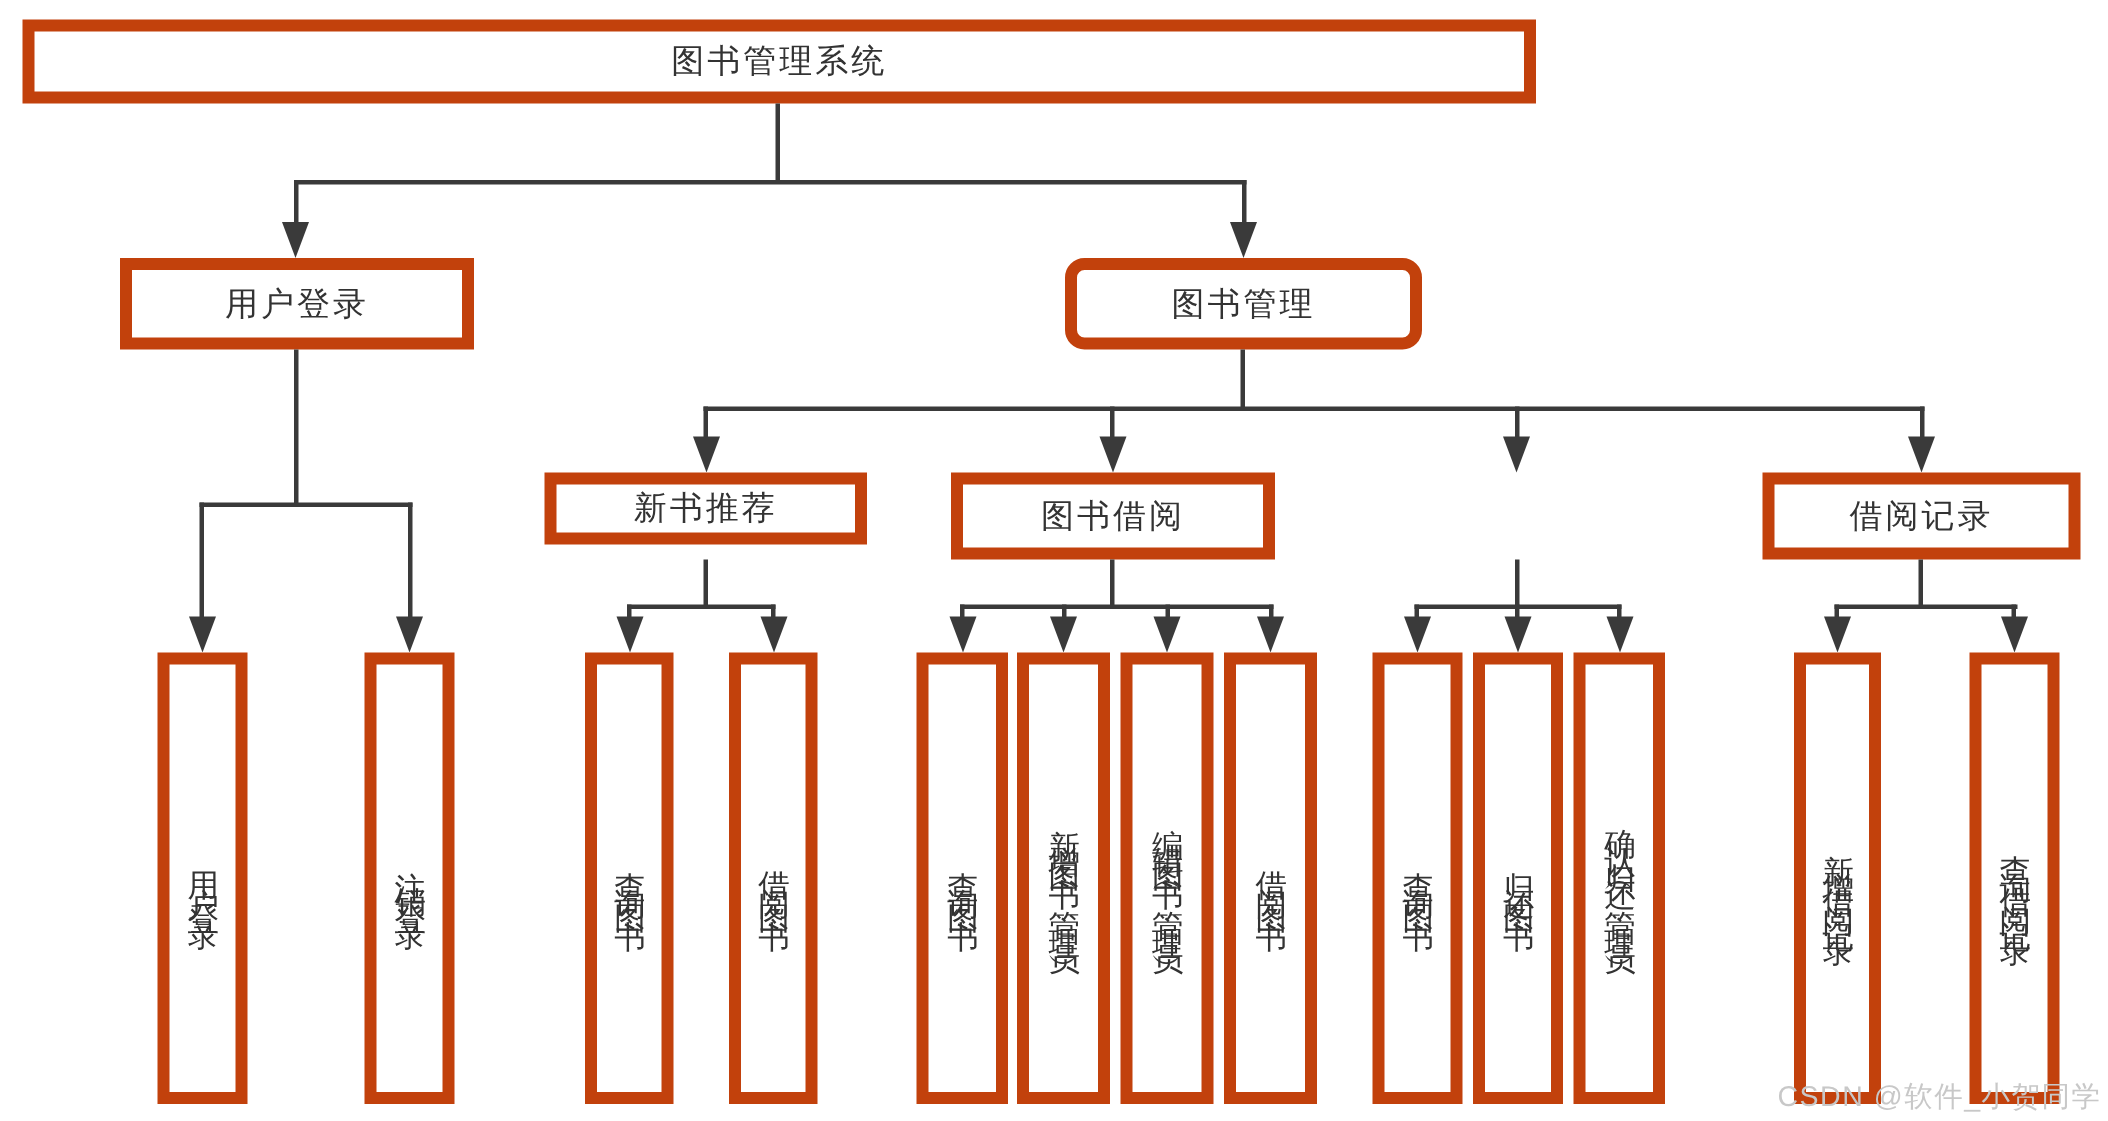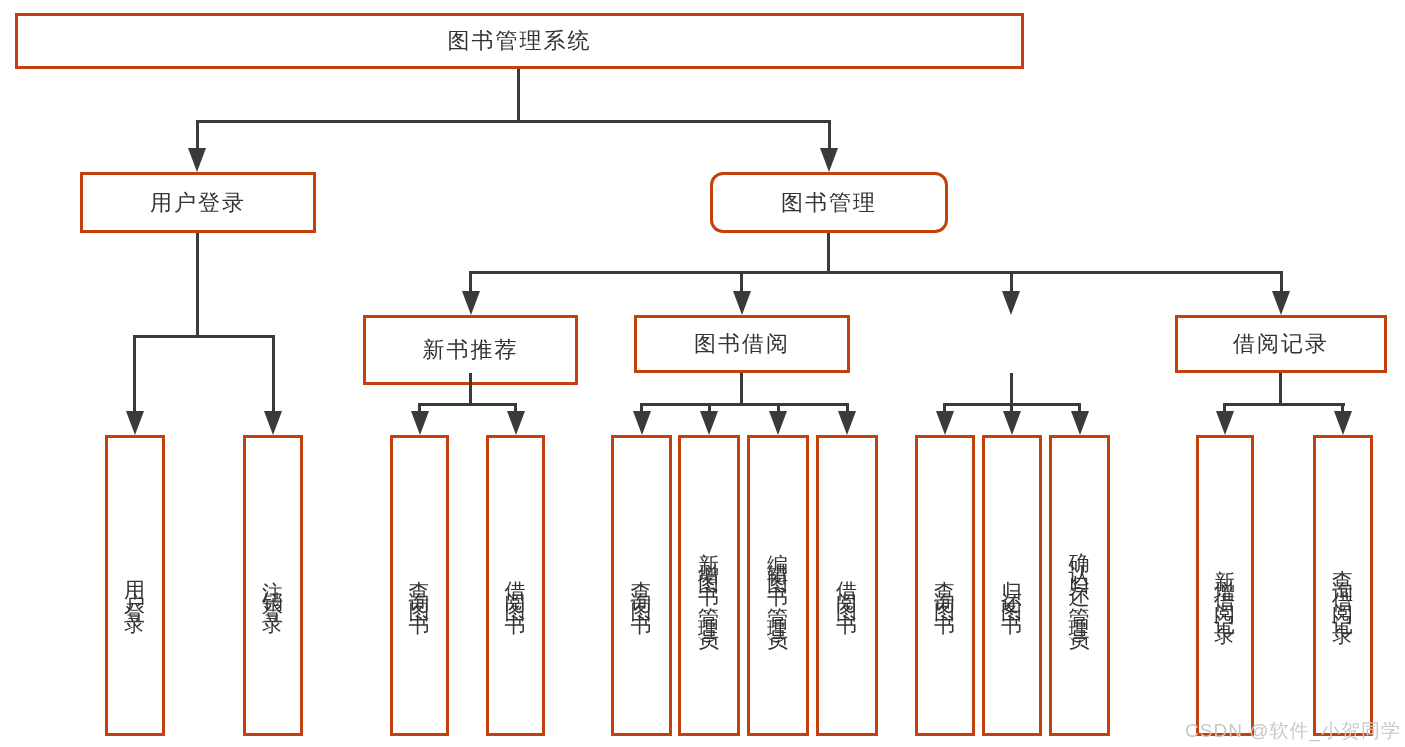--- a/index.html
+++ b/index.html
@@ -1,21 +1,21 @@
 <!DOCTYPE html>
 <html><head>
 <meta charset="utf-8">
 <style>
   html,body{margin:0;padding:0;background:#fff;}
   #canvas{
     position:relative;width:1405px;height:747px;background:#ffffff;overflow:hidden;
     font-family:"Liberation Sans","DejaVu Sans",sans-serif;
   }
   .box{
-    position:absolute;box-sizing:border-box;border:3px solid #c2410c;background:#ffffff;
+    position:absolute;box-sizing:border-box;border:8px solid #c2410c;background:#ffffff;
     display:flex;align-items:center;justify-content:center;
   }
   .hlabel{
     font-size:22px;color:#333333;letter-spacing:2px;white-space:nowrap;
   }
   .vlabel{
     writing-mode:vertical-rl;text-orientation:mixed;
     font-size:21px;color:#333333;letter-spacing:11px;line-height:1;white-space:nowrap;
   }
   .line{position:absolute;background:#3a3a3a;}
@@ -63,21 +63,21 @@
   <div class="line" style="left:469px;top:271px;width:814px;height:3px;"></div>
   <div class="line" style="left:469px;top:271px;width:3px;height:24px;"></div>
   <div class="arrow" style="left:462px;top:291px;"></div>
   <div class="line" style="left:740px;top:271px;width:3px;height:24px;"></div>
   <div class="arrow" style="left:733px;top:291px;"></div>
   <div class="line" style="left:1010px;top:271px;width:3px;height:24px;"></div>
   <div class="arrow" style="left:1002px;top:291px;"></div>
   <div class="line" style="left:1280px;top:271px;width:3px;height:24px;"></div>
   <div class="arrow" style="left:1272px;top:291px;"></div>
 
-  <div class="box" style="left:363px;top:315px;width:215px;height:70px;">
+  <div class="box" style="left:363px;top:315px;width:215px;height:48px;">
     <span class="hlabel">新书推荐</span>
   </div>
   <div class="box" style="left:634px;top:315px;width:216px;height:58px;">
     <span class="hlabel">图书借阅</span>
   </div>
   <div class="box" style="left:1175px;top:315px;width:212px;height:58px;">
     <span class="hlabel">借阅记录</span>
   </div>
 
   <div class="line" style="left:469px;top:373px;width:3px;height:32px;"></div>

